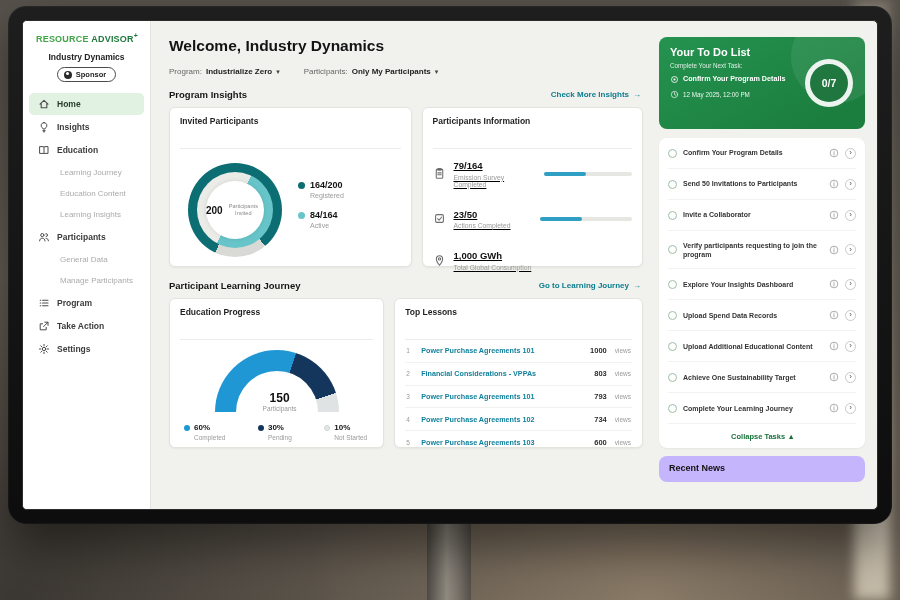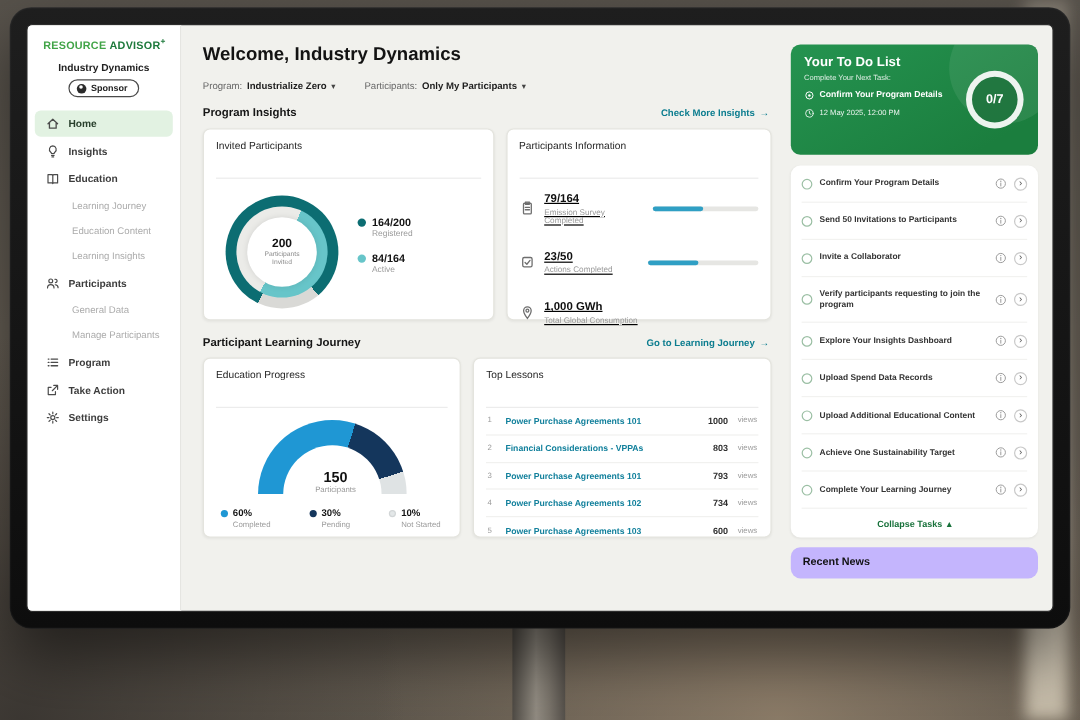--- a/index.html
+++ b/index.html
@@ -60,33 +60,33 @@
   .h1 { font-size: 15.5px; font-weight: 700; color: #131313; margin: 2px 0 12px; }
   .filters { display: flex; gap: 24px; align-items: center; margin-bottom: 13px; }
   .filter { display: flex; align-items: center; gap: 4px; font-size: 8px; color: #666; cursor: pointer; }
   .f-value { font-weight: 700; color: #1d1d1d; }
   .f-chev { font-size: 7px; color: #444; }
   .section-head { display: flex; justify-content: space-between; align-items: center; margin: 0 2px 7px 0; }
   .section-title { font-size: 9.5px; font-weight: 700; color: #161616; }
   .section-link { display: flex; align-items: center; gap: 4px; font-size: 8px; font-weight: 700; color: #0c7d8f; cursor: pointer; }
   .cards { display: flex; gap: 10px; margin-bottom: 13px; }
   .card { background: #fff; border: 1px solid #e4e4de; border-radius: 6px; padding: 8px 10px; box-shadow: 0 1px 2px rgba(0,0,0,.05); }
-  .card-title { font-size: 8.5px; font-weight: 400; color: #1f1f1f; padding-bottom: 22px; border-bottom: 1px solid #ececec; }
+  .card-title { font-size: 8.5px; font-weight: 700; color: #1f1f1f; padding-bottom: 22px; border-bottom: 1px solid #ececec; }
   .card-invited { flex: 1.05; height: 160px; }
   .card-info { flex: .95; height: 160px; }
   .card-edu { flex: .92; height: 150px; }
   .card-lessons { flex: 1.08; height: 150px; }
   
   .donut-body { display: flex; align-items: center; gap: 16px; padding: 14px 0 0 8px; }
   .donut { width: 94px; height: 94px; border-radius: 50%; position: relative;
     background: conic-gradient(from 205deg, #0c6d72 0deg 295deg, #d9d9d6 295deg 360deg); }
   .donut-mid { position: absolute; inset: 9px; border-radius: 50%;
     background: conic-gradient(from 25deg, #67c5c9 0deg 184deg, #ebebe8 184deg 360deg); }
   .donut-hole { position: absolute; inset: 18px; border-radius: 50%; background: #fff;
-    display: flex; flex-direction: column; align-items: center; justify-content: center; text-align: center;
+    display: flex; flex-direction: row; align-items: center; justify-content: center; text-align: center;
     box-shadow: 0 0 5px rgba(0,0,0,.1); }
   .d-val { font-size: 10px; font-weight: 700; color: #111; }
   .d-lab { font-size: 5.6px; color: #8a8a8a; line-height: 1.25; width: 42px; }
   .legend-item { margin-bottom: 11px; }
   .li-top { display: flex; align-items: center; gap: 5px; }
   .dot { width: 7px; height: 7px; border-radius: 50%; flex: 0 0 7px; }
   .li-val { font-size: 9px; font-weight: 700; color: #141414; }
   .li-lab { font-size: 7px; color: #9a9a9a; margin: 2px 0 0 12px; }
   
   .info-row { display: flex; align-items: center; gap: 8px; padding: 11px 0 10px; text-decoration: underline; }

